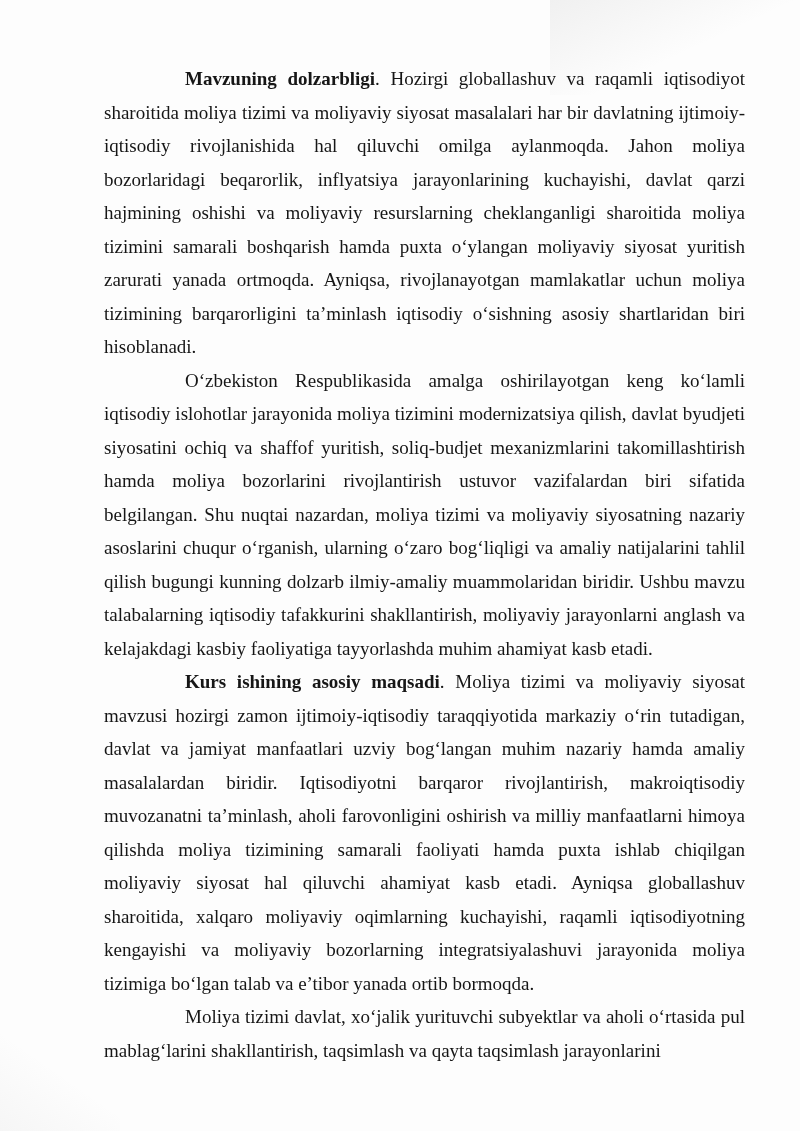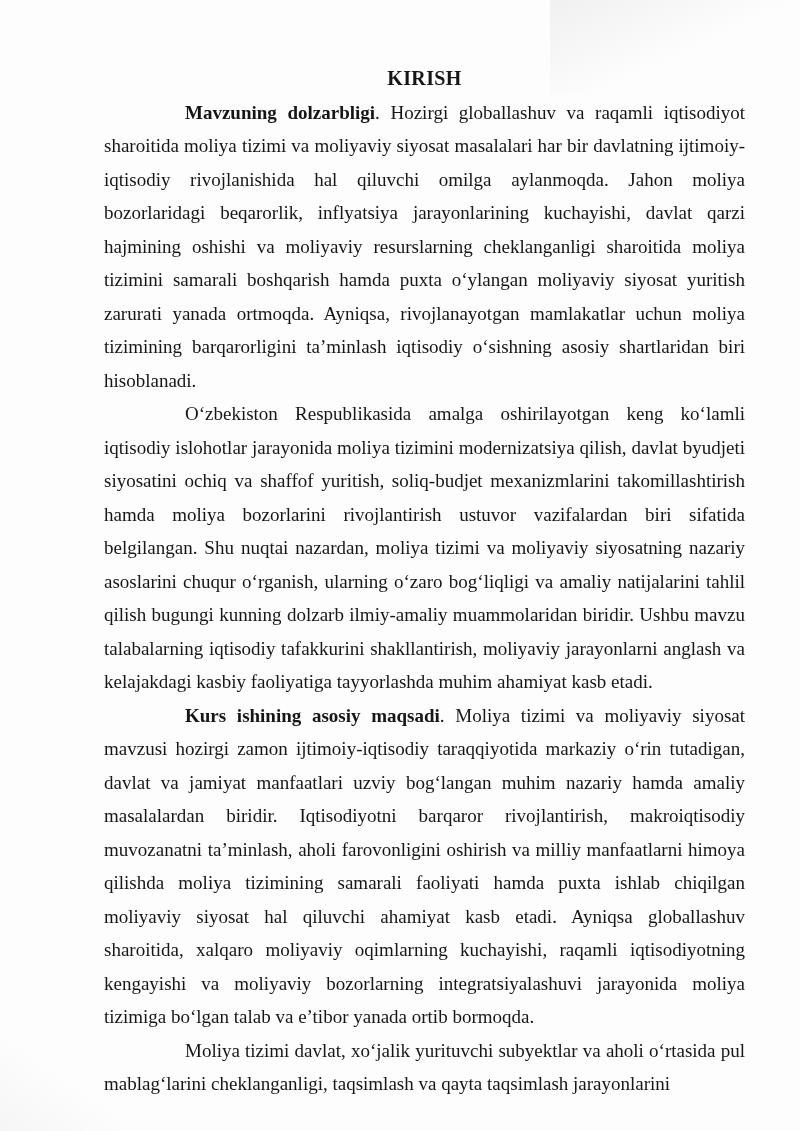--- a/index.html
+++ b/index.html
@@ -62,23 +62,22 @@
   }
 </style>
 </head>
 <body>
 
 <div class="page">
   <div class="scan-smudge-tr"></div>
   <div class="scan-smudge-bl"></div>
 
   <div class="content">
-    <h1 class="doc-title">KIRISH</h1>
 
     <p class="para"><b>Mavzuning dolzarbligi</b><span>. Hozirgi globallashuv va raqamli iqtisodiyot sharoitida moliya tizimi va moliyaviy siyosat masalalari har bir davlatning ijtimoiy-iqtisodiy rivojlanishida hal qiluvchi omilga aylanmoqda. Jahon moliya bozorlaridagi beqarorlik, inflyatsiya jarayonlarining kuchayishi, davlat qarzi hajmining oshishi va moliyaviy resurslarning cheklanganligi sharoitida moliya tizimini samarali boshqarish hamda puxta o‘ylangan moliyaviy siyosat yuritish zarurati yanada ortmoqda. Ayniqsa, rivojlanayotgan mamlakatlar uchun moliya tizimining barqarorligini ta’minlash iqtisodiy o‘sishning asosiy shartlaridan biri hisoblanadi.</span></p>
 
     <p class="para"><b></b><span>O‘zbekiston Respublikasida amalga oshirilayotgan keng ko‘lamli iqtisodiy islohotlar jarayonida moliya tizimini modernizatsiya qilish, davlat byudjeti siyosatini ochiq va shaffof yuritish, soliq-budjet mexanizmlarini takomillashtirish hamda moliya bozorlarini rivojlantirish ustuvor vazifalardan biri sifatida belgilangan. Shu nuqtai nazardan, moliya tizimi va moliyaviy siyosatning nazariy asoslarini chuqur o‘rganish, ularning o‘zaro bog‘liqligi va amaliy natijalarini tahlil qilish bugungi kunning dolzarb ilmiy-amaliy muammolaridan biridir. Ushbu mavzu talabalarning iqtisodiy tafakkurini shakllantirish, moliyaviy jarayonlarni anglash va kelajakdagi kasbiy faoliyatiga tayyorlashda muhim ahamiyat kasb etadi.</span></p>
 
     <p class="para"><b>Kurs ishining asosiy maqsadi</b><span>. Moliya tizimi va moliyaviy siyosat mavzusi hozirgi zamon ijtimoiy-iqtisodiy taraqqiyotida markaziy o‘rin tutadigan, davlat va jamiyat manfaatlari uzviy bog‘langan muhim nazariy hamda amaliy masalalardan biridir. Iqtisodiyotni barqaror rivojlantirish, makroiqtisodiy muvozanatni ta’minlash, aholi farovonligini oshirish va milliy manfaatlarni himoya qilishda moliya tizimining samarali faoliyati hamda puxta ishlab chiqilgan moliyaviy siyosat hal qiluvchi ahamiyat kasb etadi. Ayniqsa globallashuv sharoitida, xalqaro moliyaviy oqimlarning kuchayishi, raqamli iqtisodiyotning kengayishi va moliyaviy bozorlarning integratsiyalashuvi jarayonida moliya tizimiga bo‘lgan talab va e’tibor yanada ortib bormoqda.</span></p>
 
-    <p class="para"><b></b><span>Moliya tizimi davlat, xo‘jalik yurituvchi subyektlar va aholi o‘rtasida pul mablag‘larini cheklanganligi, taqsimlash va qayta taqsimlash jarayonlarini</span></p>
+    <p class="para"><b></b><span>Moliya tizimi davlat, xo‘jalik yurituvchi subyektlar va aholi o‘rtasida pul mablag‘larini shakllantirish, taqsimlash va qayta taqsimlash jarayonlarini</span></p>
   </div>
 </div>
 
 </body></html>

